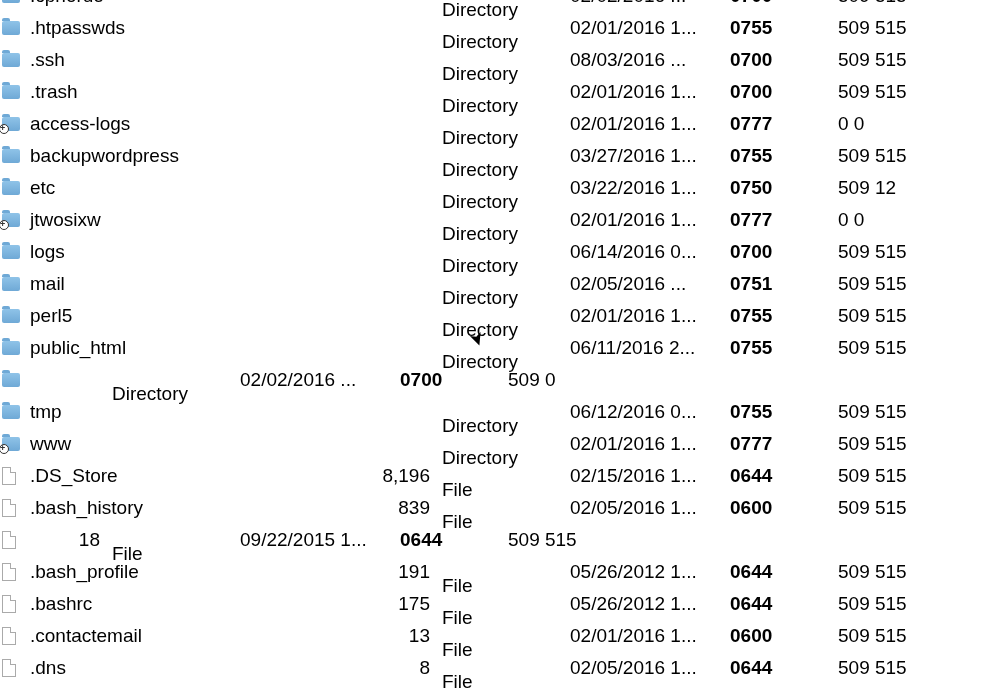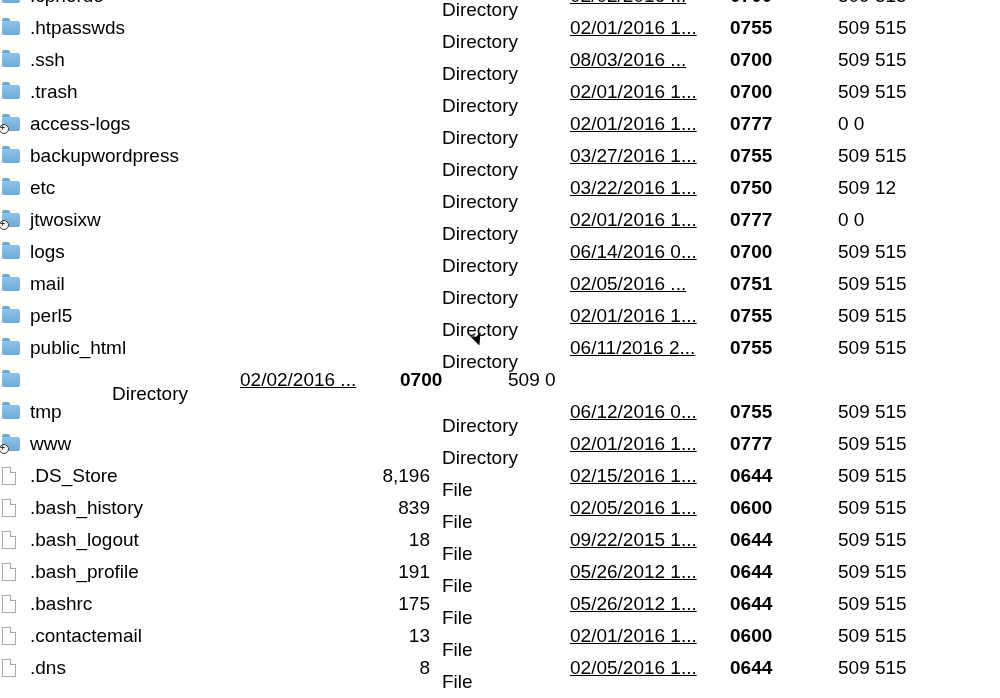--- a/index.html
+++ b/index.html
@@ -108,21 +108,20 @@
       flex: 0 0 128px;
       padding-left: 4px;
       white-space: nowrap;
       margin-top: 27px;
     }
     .col-date {
       flex: 0 0 160px;
       padding-left: 4px;
       white-space: nowrap;
       overflow: hidden;
-      text-decoration: underline;
     }
     .col-perm {
       flex: 0 0 108px;
       padding-left: 4px;
       white-space: nowrap;
       font-weight: bold;
     }
     .col-owner {
       flex: 1;
       padding-left: 4px;
@@ -332,21 +331,20 @@
       <div class="col-size">839</div>
       <div class="col-type">File</div>
       <div class="col-date">02/05/2016 1...</div>
       <div class="col-perm">0600</div>
       <div class="col-owner">509 515</div>
     </div>
     <div class="file-row">
       <div class="icon-wrap">
         <div class="file-icon"></div>
       </div>
-      <div class="col-name">.bash_logout</div>
       <div class="col-size">18</div>
       <div class="col-type">File</div>
       <div class="col-date">09/22/2015 1...</div>
       <div class="col-perm">0644</div>
       <div class="col-owner">509 515</div>
     </div>
     <div class="file-row">
       <div class="icon-wrap">
         <div class="file-icon"></div>
       </div>

